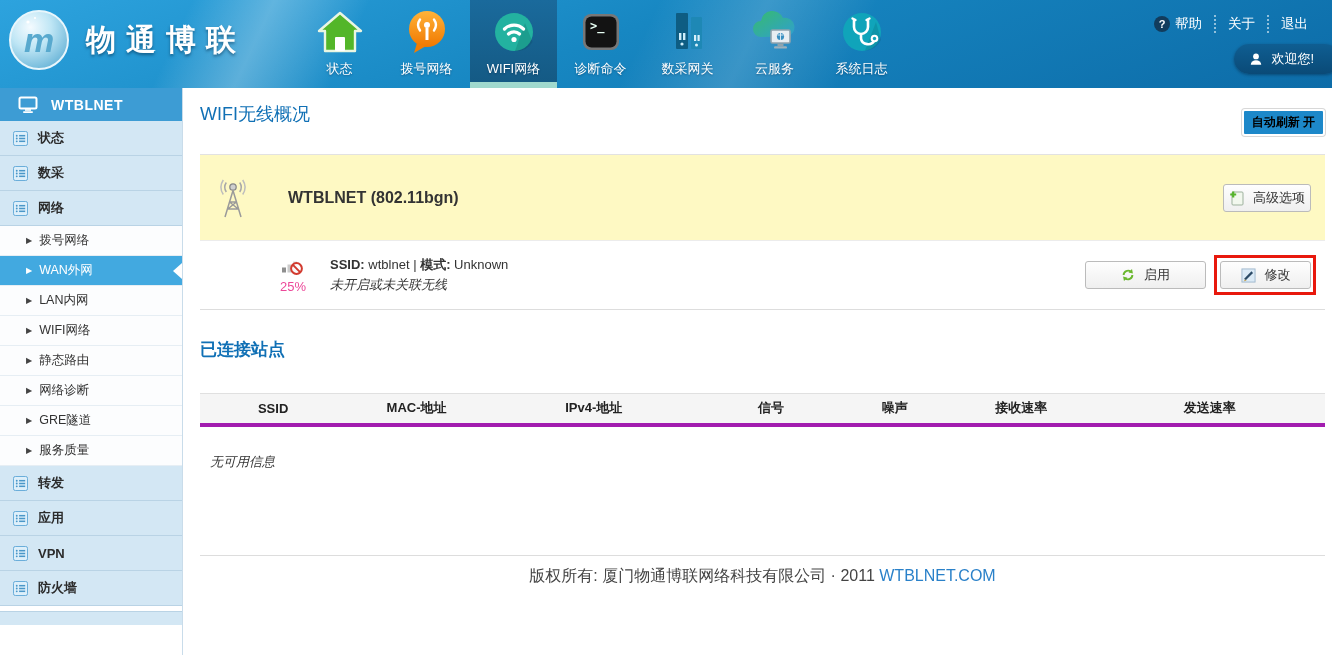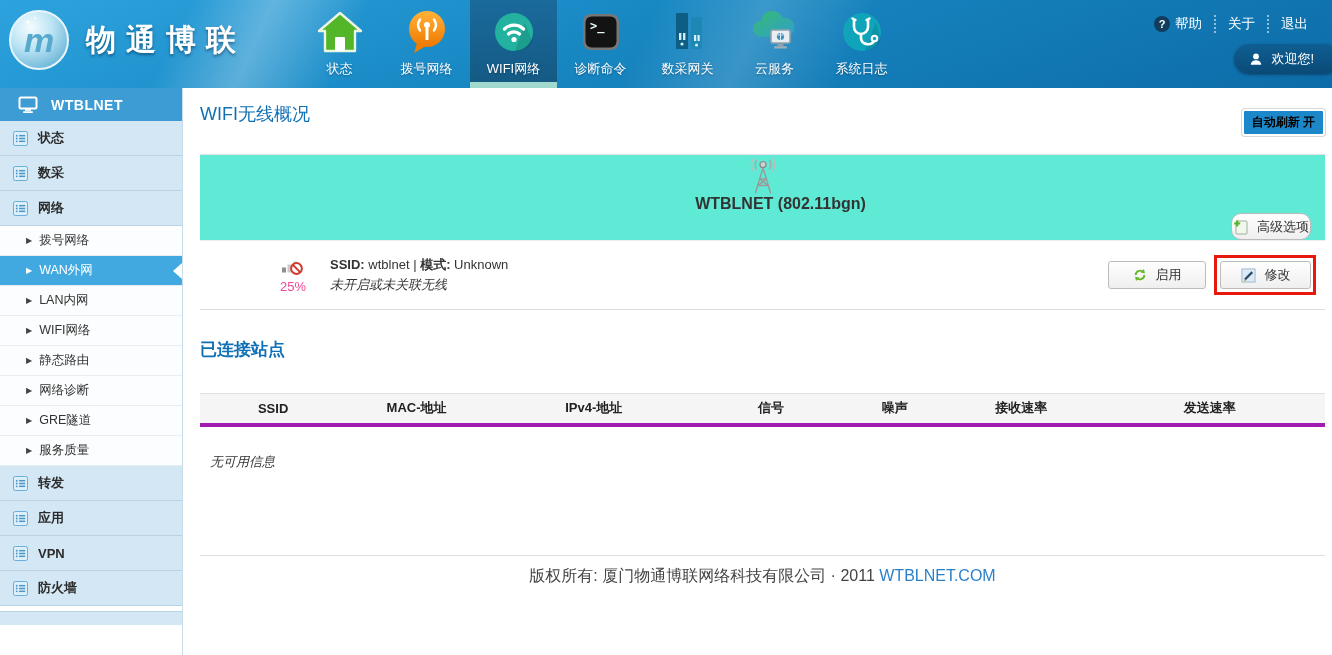--- a/index.html
+++ b/index.html
@@ -53,34 +53,34 @@
   .sb-filler { height:14px; background:#d3e7f4; border-top:1px solid #b9d3e5; margin-top:5px; }
 
   
   .content { position:relative; flex:1; background:#fff; padding:0 7px 0 17px; }
   .page-title { margin-top:14px; font-size:18px; font-weight:normal; color:#1070b5; }
   .auto-refresh { position:absolute; top:21px; right:7px; background:#1d88c9; color:#000000;
     font-size:12px; font-weight:bold; padding:3px 8px; border-radius:3px; border:2px solid #fff;
     box-shadow:0 0 0 1px #d8d8d8; cursor:pointer; }
 
   .panel { margin-top:28px; border-top:1px solid #e2e2e2; border-bottom:1px solid #ddd; }
-  .panel-head { background:#5eead4; height:86px; display:flex; align-items:center;
-    padding:0 14px; border-bottom:1px solid #ececec;flex-direction:column; }
+  .panel-head { background:#fef9c3; height:86px; display:flex; align-items:center;
+    padding:0 14px; border-bottom:1px solid #ececec; }
   .net-title { margin-left:36px; font-size:16px; font-weight:bold; color:#333; }
   .panel-body { background:#fff; height:68px; display:flex; align-items:center; padding:0 14px; }
   .signal-block { margin-left:58px; width:42px; text-align:center; font-size:13px; color:#ec4899; }
   .ssid-block { margin-left:16px; font-size:13px; color:#333; line-height:20px; }
   .ssid-line b { font-weight:bold; }
   .status-line { font-style:italic; color:#333; }
   .btns { margin-left:auto; display:flex; align-items:center; gap:14px; }
   .btn { display:flex; align-items:center; justify-content:center; gap:9px; height:28px;
     border:1px solid #bbb; border-radius:3px; background:linear-gradient(#fefefe,#efefef);
     font-size:13px; color:#333; cursor:pointer; }
-  .btn-advanced { width:80px;border-radius:10px; }
-  .btn-enable { width:98px;font-family:Liberation Serif, serif; }
+  .btn-advanced { width:88px; }
+  .btn-enable { width:121px;font-family:Liberation Serif, serif; }
   .btn-edit { width:91px; }
   .edit-wrap { position:relative; }
   .red-annot { position:absolute; left:-6px; right:-5px; top:-6px; bottom:-6px;
     border:3px solid #e8180d; pointer-events:none; }
 
   .stations-heading { margin-top:28px; font-size:17px; font-weight:bold; color:#1070b5; }
   table.stations { margin-top:32px; width:100%; border-collapse:collapse; }
   table.stations th { background:#f5f5f5; border-top:1px solid #e0e0e0; border-bottom:4px solid #a21caf;
     height:31px; font-size:13px; font-weight:bold; color:#222; text-align:center; }
   .empty-info { margin:26px 0 0 10px; font-size:13px; font-style:italic; color:#333; }

